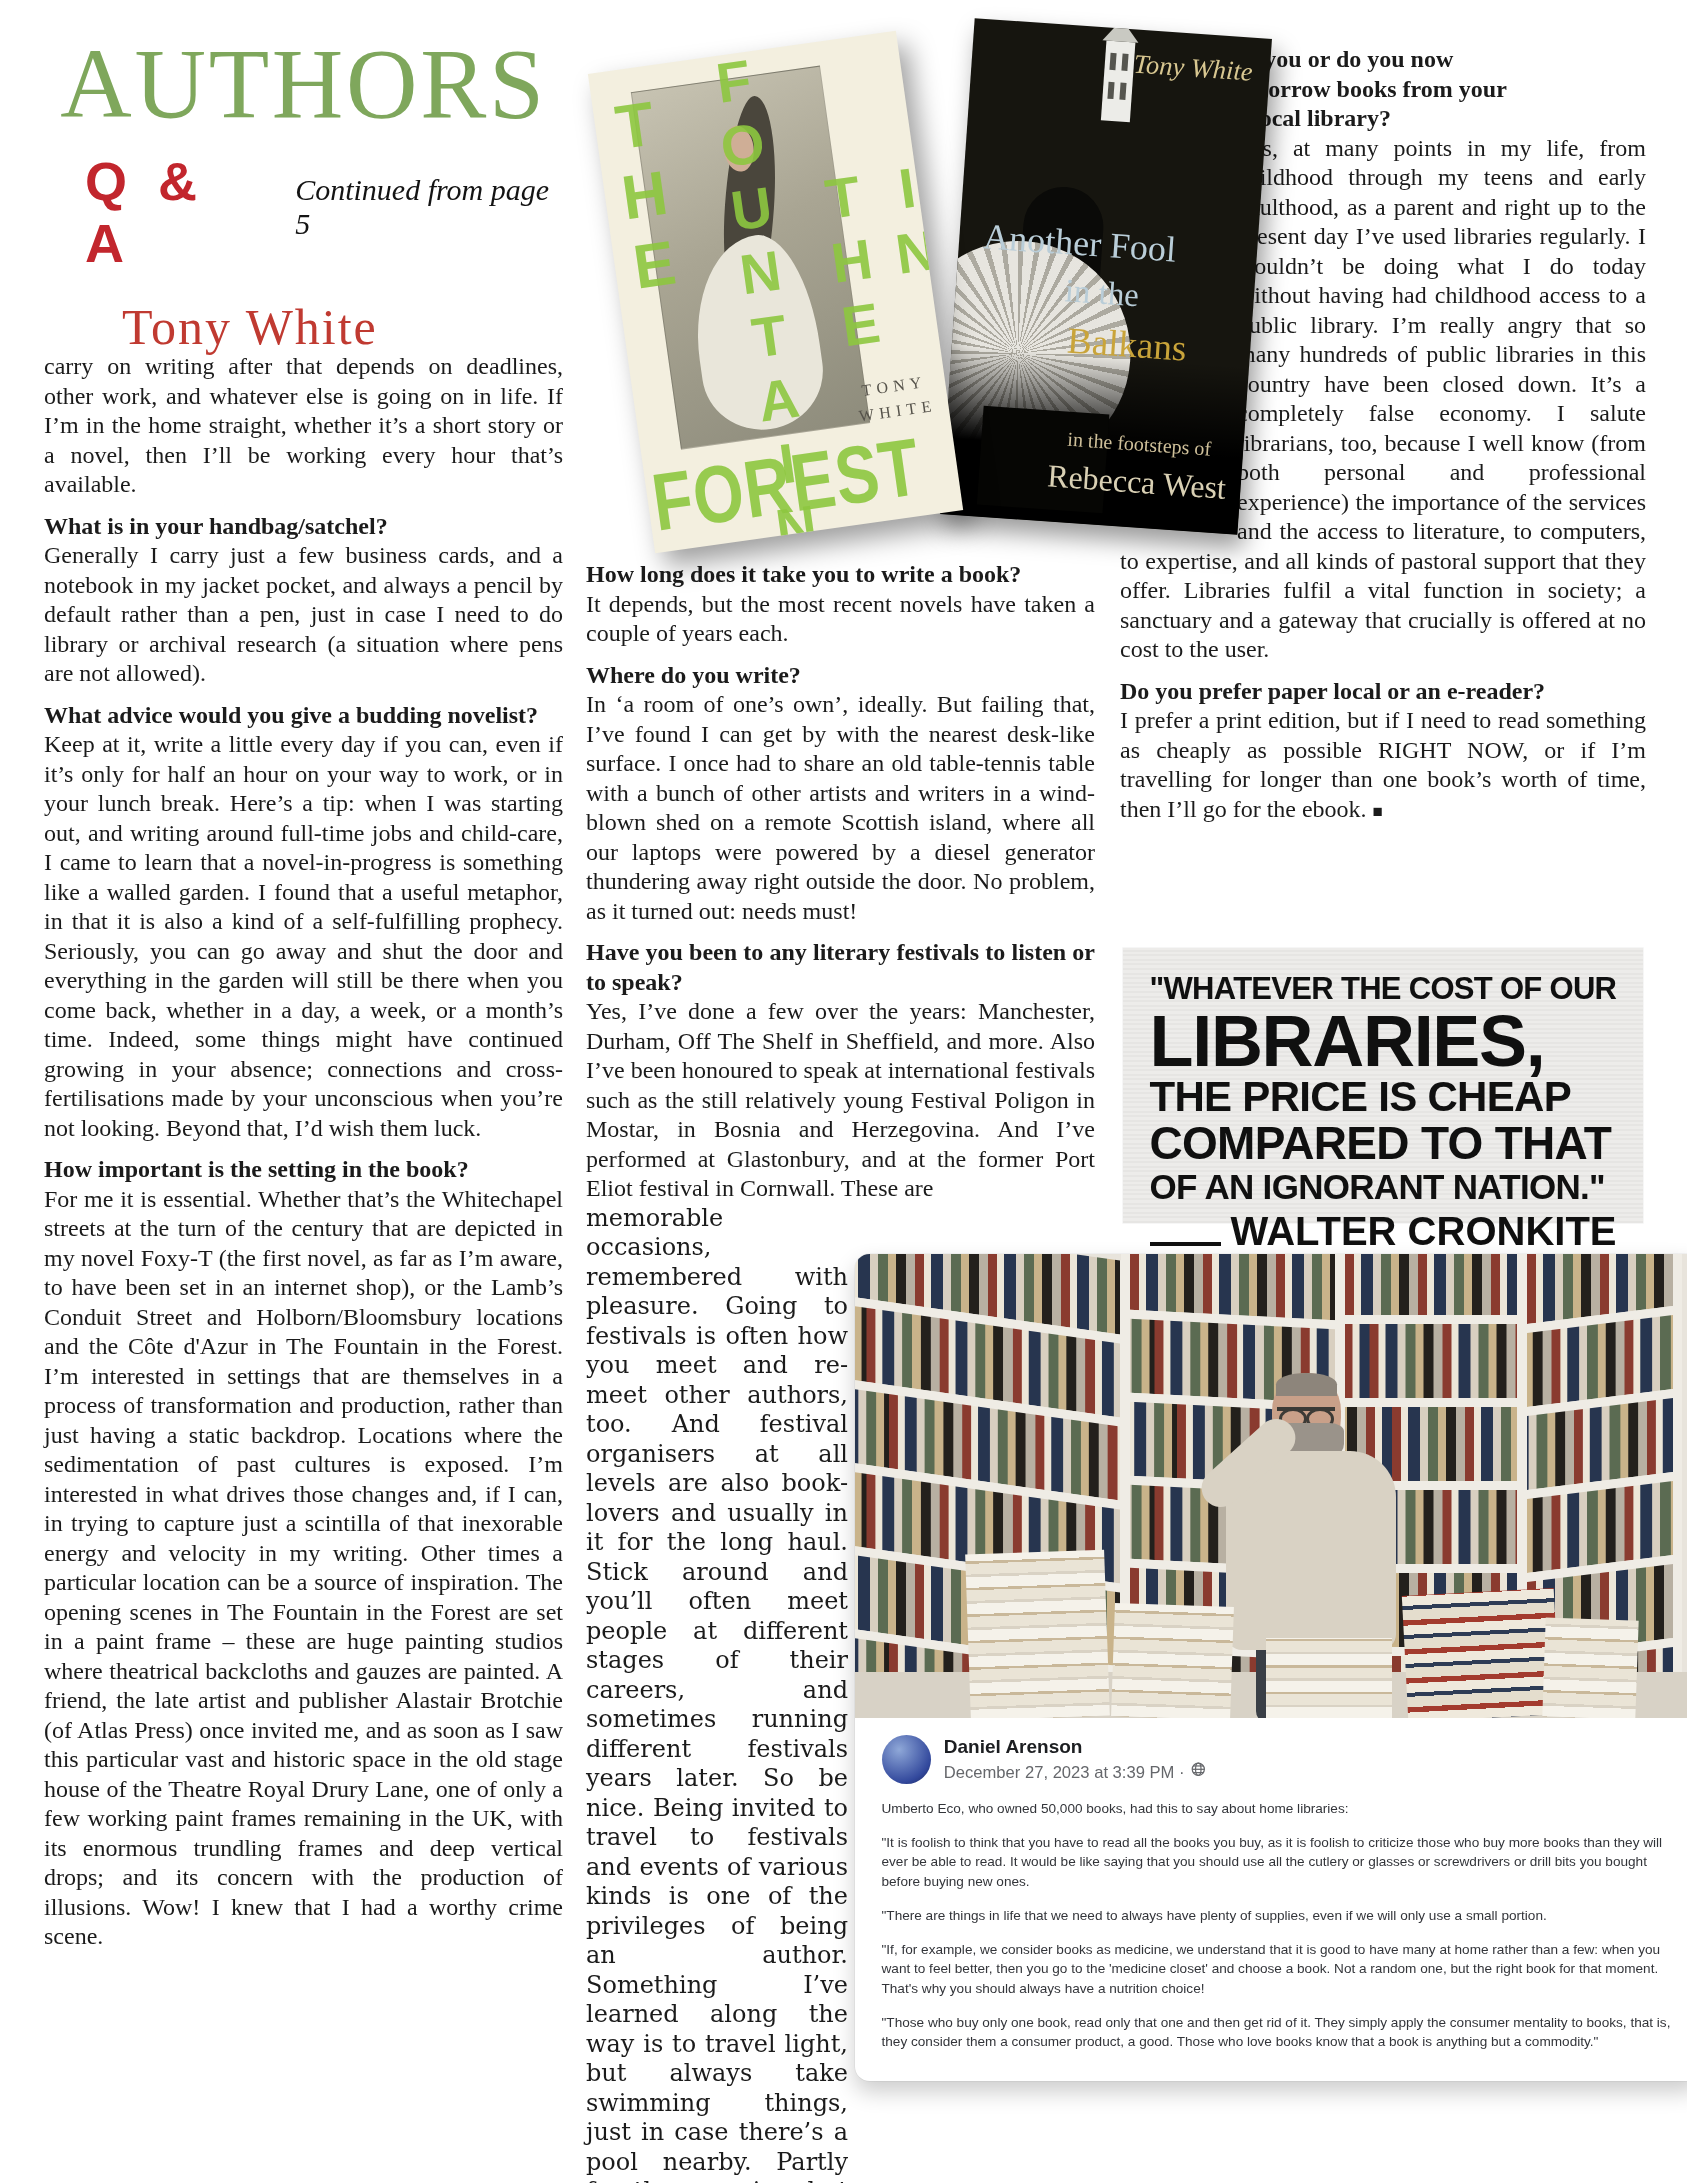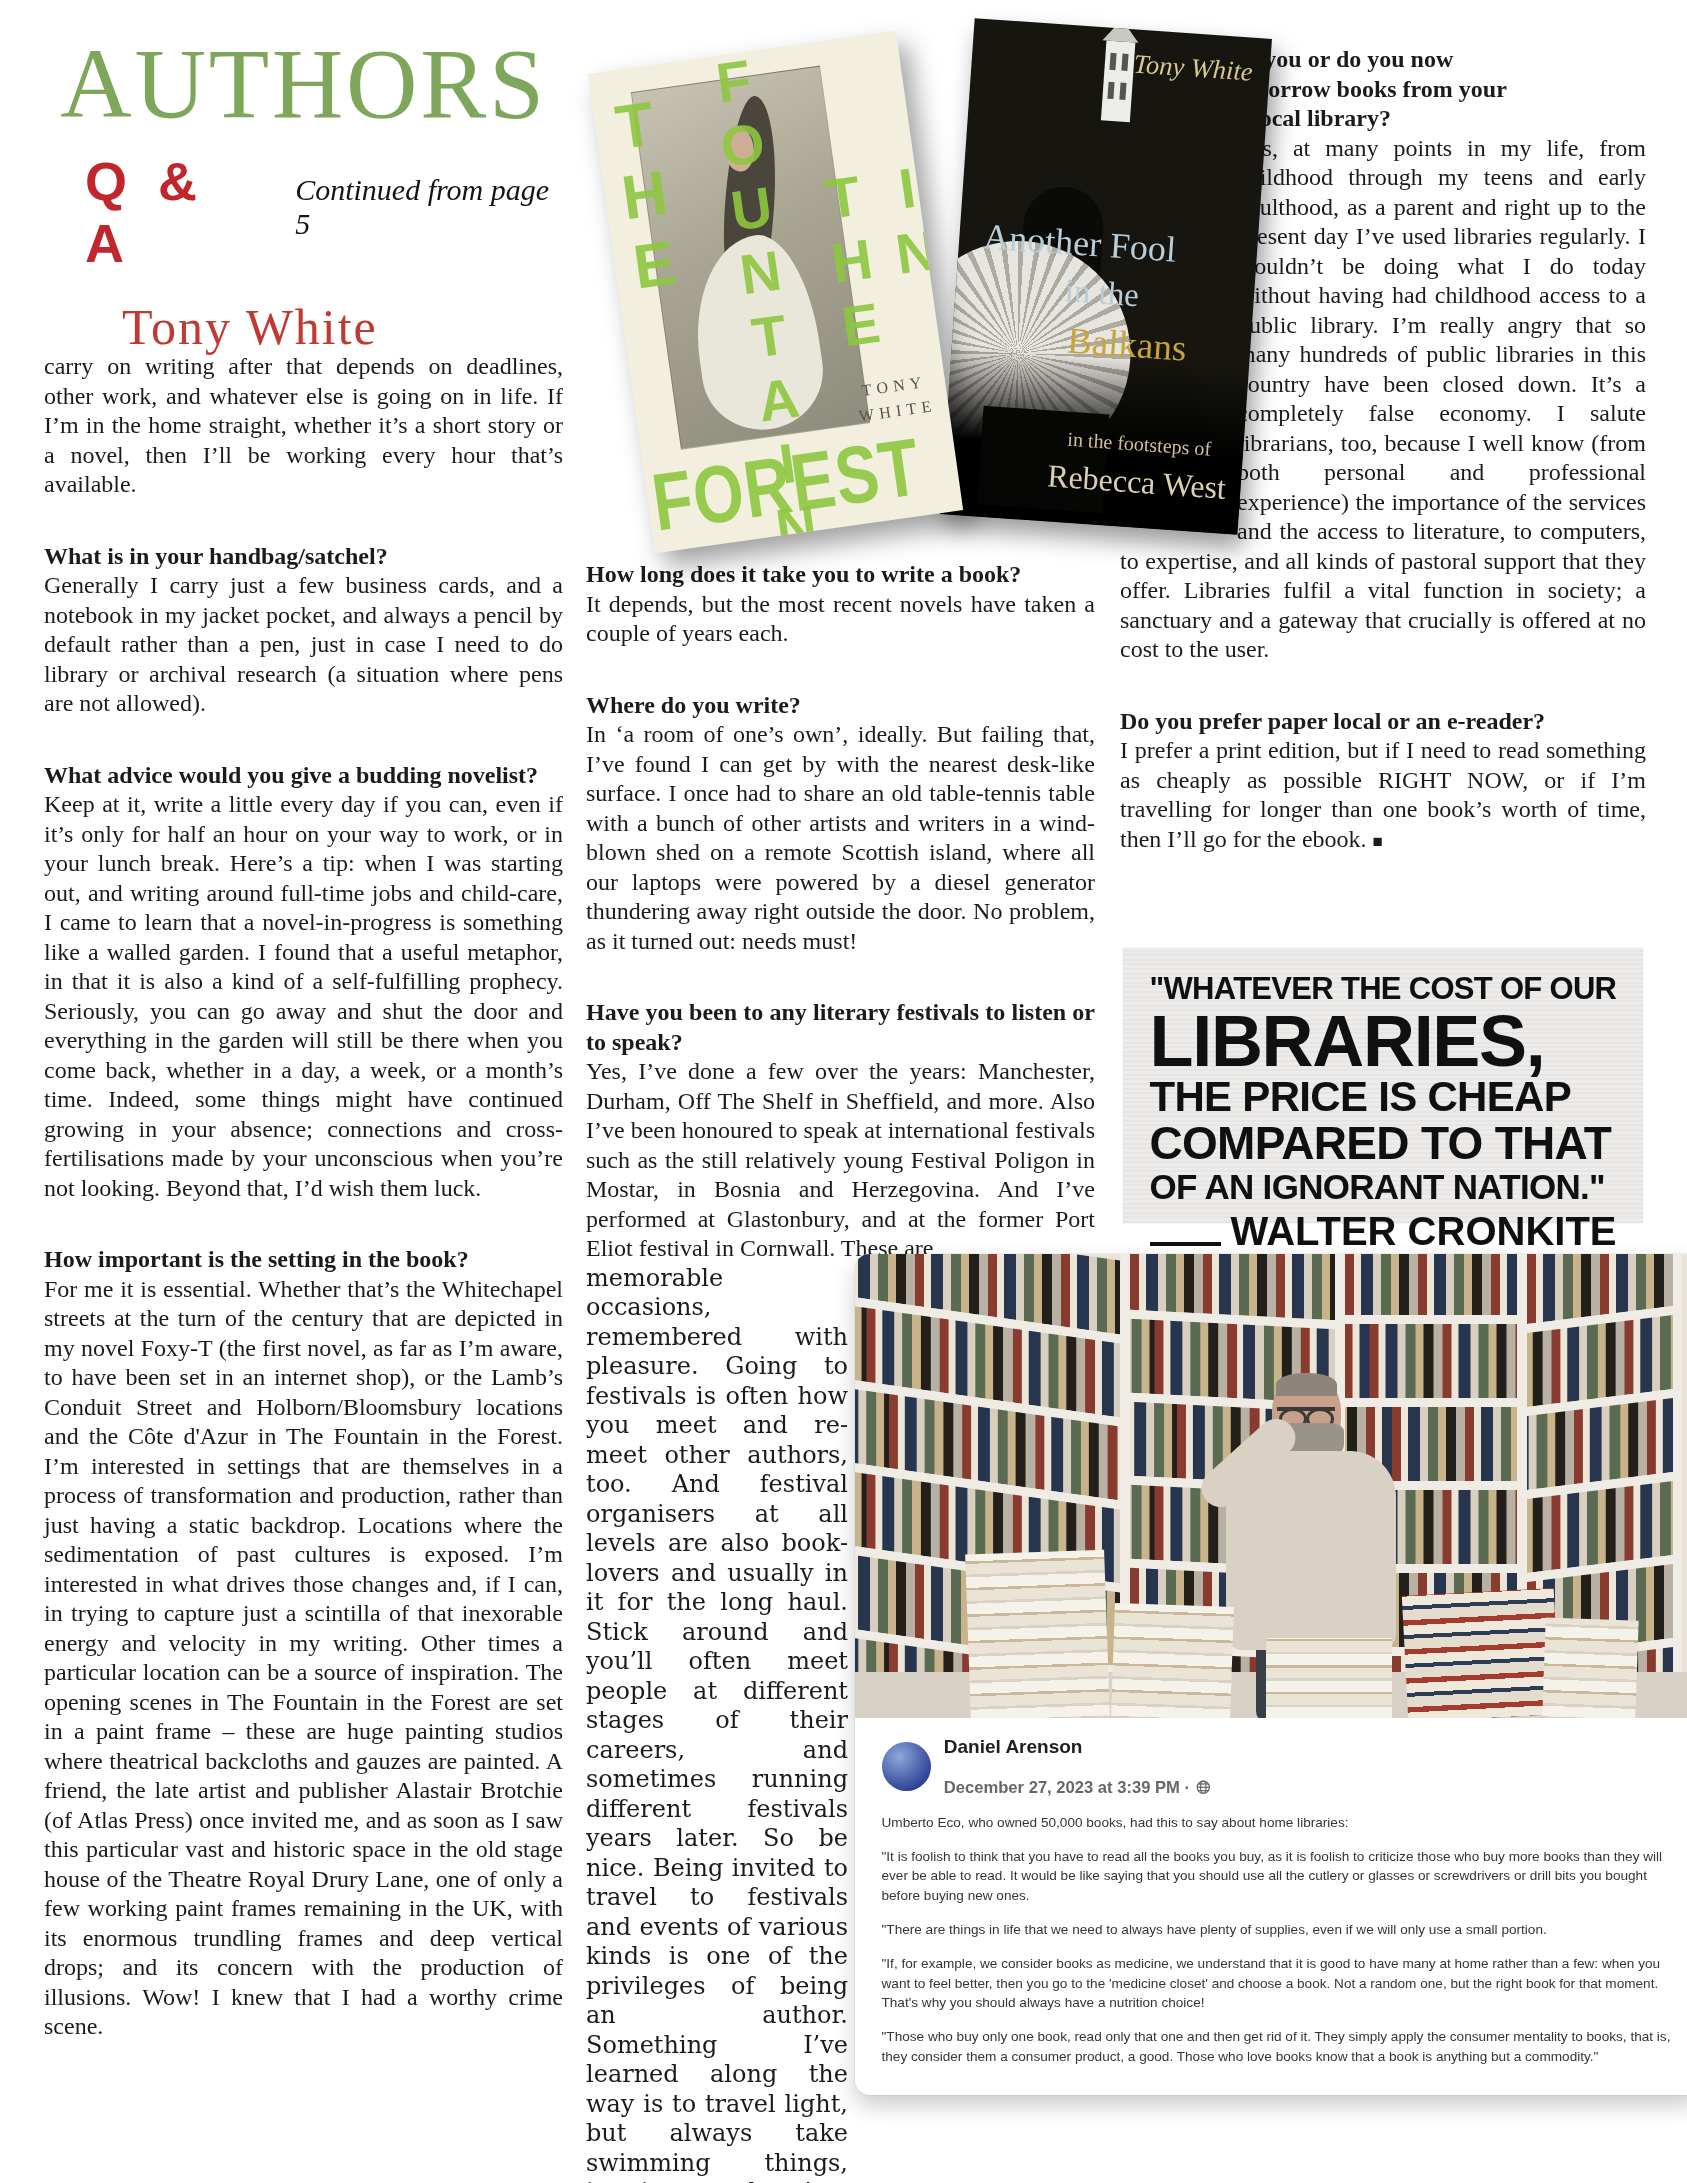--- a/index.html
+++ b/index.html
@@ -6,21 +6,21 @@
   .page{position:relative;width:1688px;height:2183px;background:#ffffff;overflow:hidden;
         font-family:"Liberation Serif",serif;color:#1b1b1b;}
 
   
   .col{position:absolute;}
   .col-left{left:44px;top:34px;width:519px;}
   .col-mid{left:586px;top:560px;width:509px;}
   .col-right{left:1120px;top:45px;width:526px;}
 
   .body-text p,.body-text h3{margin:0;font-size:24px;line-height:29.5px;text-align:justify;}
-  .body-text h3{font-weight:bold;margin-top:42px;}
+  .body-text h3{font-weight:bold;margin-top:12px;}
 
   
   .masthead{text-align:center;}
   .masthead .title{font:400 99px/1 "Liberation Serif",serif;color:#7fa75c;letter-spacing:2.7px;}
   .qa-row{display:flex;align-items:baseline;gap:28px;margin:17px 0 0 41px;}
   .qa-label{font-family:"Liberation Sans",sans-serif;font-weight:700;font-size:54px;color:#c2262d;letter-spacing:8px;}
   .continued{font-style:italic;font-size:30px;color:#141414;}
   .author-name{font-size:50px;line-height:1;color:#c03a31;margin:28px 0 0 78px;letter-spacing:2px;}
   .intro{margin-top:41px;}
 
@@ -135,21 +135,21 @@
   .pile2{left:258px;width:119px;height:113px;transform:rotate(2deg);}
   .pile3{left:411px;width:126px;height:80px;}
   .pile4{left:550px;width:152px;height:126px;transform:rotate(-3deg);
      background:repeating-linear-gradient(0deg,#efe9dc 0 9.3px,#a33b2e 9.3px 14.6px,#e4ddcd 14.6px 25px,#2e3c55 25px 29px);}
   .pile5{left:689px;width:93px;height:99px;transform:rotate(2deg);}
   .fb-body{padding:17px 26.5px 29px;font-family:"Liberation Sans",sans-serif;}
   .fb-head{display:flex;gap:13.3px;align-items:center;margin-bottom:14.6px;}
   .avatar{width:49px;height:49px;border-radius:50%;flex:0 0 49px;
      background:radial-gradient(circle at 35% 30%,#8fa8d8,#32489c 70%,#18214f);}
   .fb-name{font-weight:700;font-size:19px;color:#1c1e21;line-height:1.3;}
-  .fb-ts{font-size:16.6px;color:#65676b;display:flex;align-items:center;gap:6px;line-height:1.3;margin-top:17px;font-weight:bold;}
+  .fb-ts{font-size:16.6px;color:#65676b;display:flex;gap:6px;line-height:1.3;margin-top:2px;}
   .globe{width:14.6px;height:14.6px;display:inline-block;}
   .fb-text p{margin:0 0 14.6px;font-size:13.6px;line-height:19.5px;color:#33353a;}
   .fb-text p:last-child{margin-bottom:0;}
 </style>
 </head>
 <body>
 
 <div class="page">
 
   <div class="col col-left body-text">

